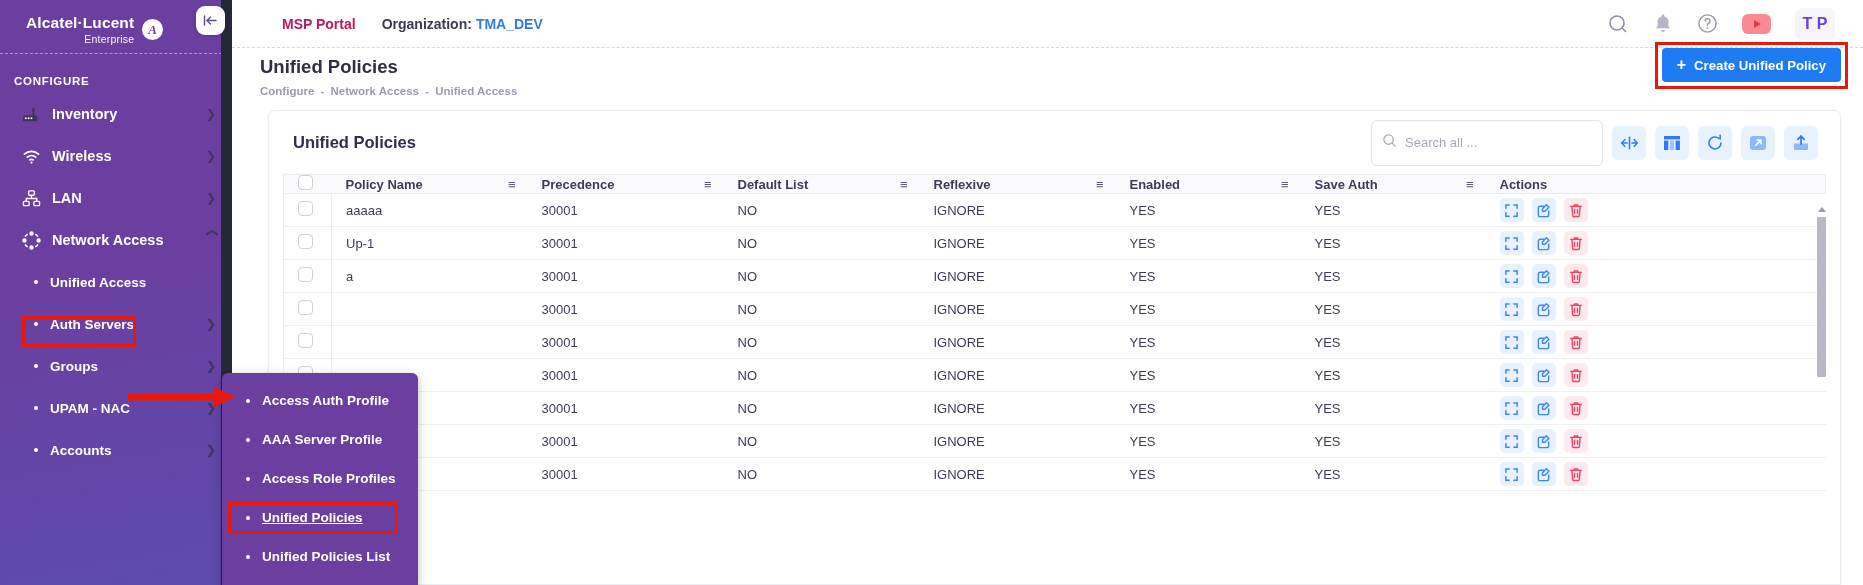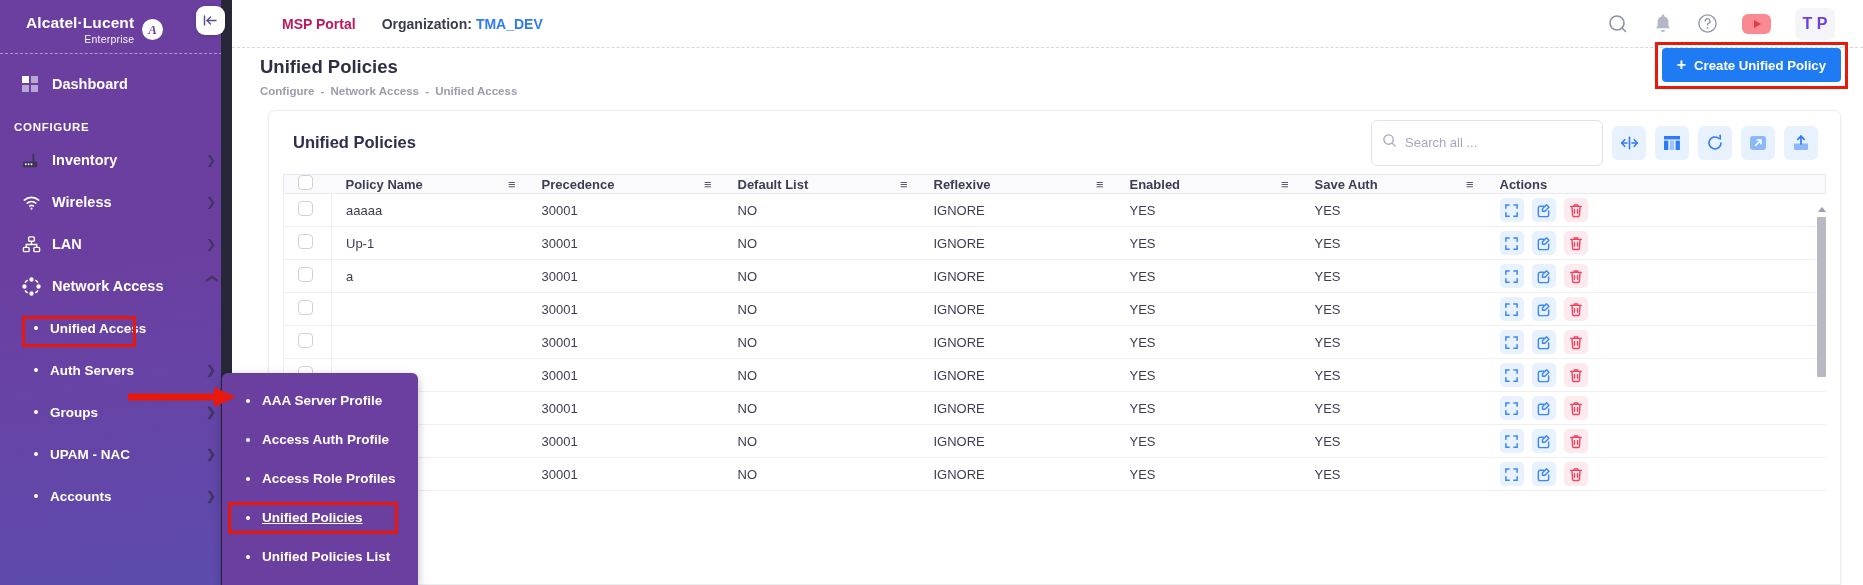--- a/index.html
+++ b/index.html
@@ -184,31 +184,20 @@
         <div class="brand-name">Alcatel·Lucent</div>
         <div class="brand-sub">Enterprise</div>
       </div>
       <div class="brand-logo">A</div>
     </div>
   </div>
   <div class="brand-divider"></div>
 
   <div class="nav">
 
-    <div class="nav-item" style="height:46px;">
-      <span class="ico">
-        <svg width="18" height="18" viewBox="0 0 18 18">
-          <rect x="0" y="1" width="7" height="7" fill="#ffffff"></rect>
-          <rect x="9" y="1" width="7" height="7" fill="#b9a7d6"></rect>
-          <rect x="0" y="10" width="7" height="7" fill="#b9a7d6"></rect>
-          <rect x="9" y="10" width="7" height="7" fill="#b9a7d6"></rect>
-        </svg>
-      </span>
-      <span class="lbl">Dashboard</span>
-    </div>
 
     <div class="nav-section">CONFIGURE</div>
 
     <div class="nav-item">
       <span class="ico">
         <svg width="19" height="19" viewBox="0 0 20 20">
           <rect x="1" y="11" width="15" height="6" rx="1" fill="#3f3357"></rect>
           <line x1="12" y1="11" x2="12" y2="3" stroke="#3f3357" stroke-width="2"></line>
           <circle cx="4" cy="14" r="1" fill="#fff"></circle>
             <circle cx="7" cy="14" r="1" fill="#fff"></circle>
@@ -301,25 +290,25 @@
   <svg width="15" height="13" viewBox="0 0 15 13" fill="none" stroke="#5a4a8a" stroke-width="1.4" stroke-linecap="round" stroke-linejoin="round">
     <line x1="1.5" y1="2" x2="1.5" y2="11"></line>
     <line x1="13" y1="6.5" x2="4" y2="6.5"></line>
     <polyline points="7.5,3 4,6.5 7.5,10"></polyline>
   </svg>
 </div>
 
 <div id="flyout">
   <div class="fly-item">
     <span class="dot"></span>
-    <span class="txt">AAA Server Profile</span>
+    <span class="txt">Access Auth Profile</span>
   </div>
   <div class="fly-item">
     <span class="dot"></span>
-    <span class="txt">Access Auth Profile</span>
+    <span class="txt">AAA Server Profile</span>
   </div>
   <div class="fly-item">
     <span class="dot"></span>
     <span class="txt">Access Role Profiles</span>
   </div>
   <div class="fly-item active">
     <span class="dot"></span>
     <span class="txt">Unified Policies</span>
   </div>
   <div class="fly-item">

